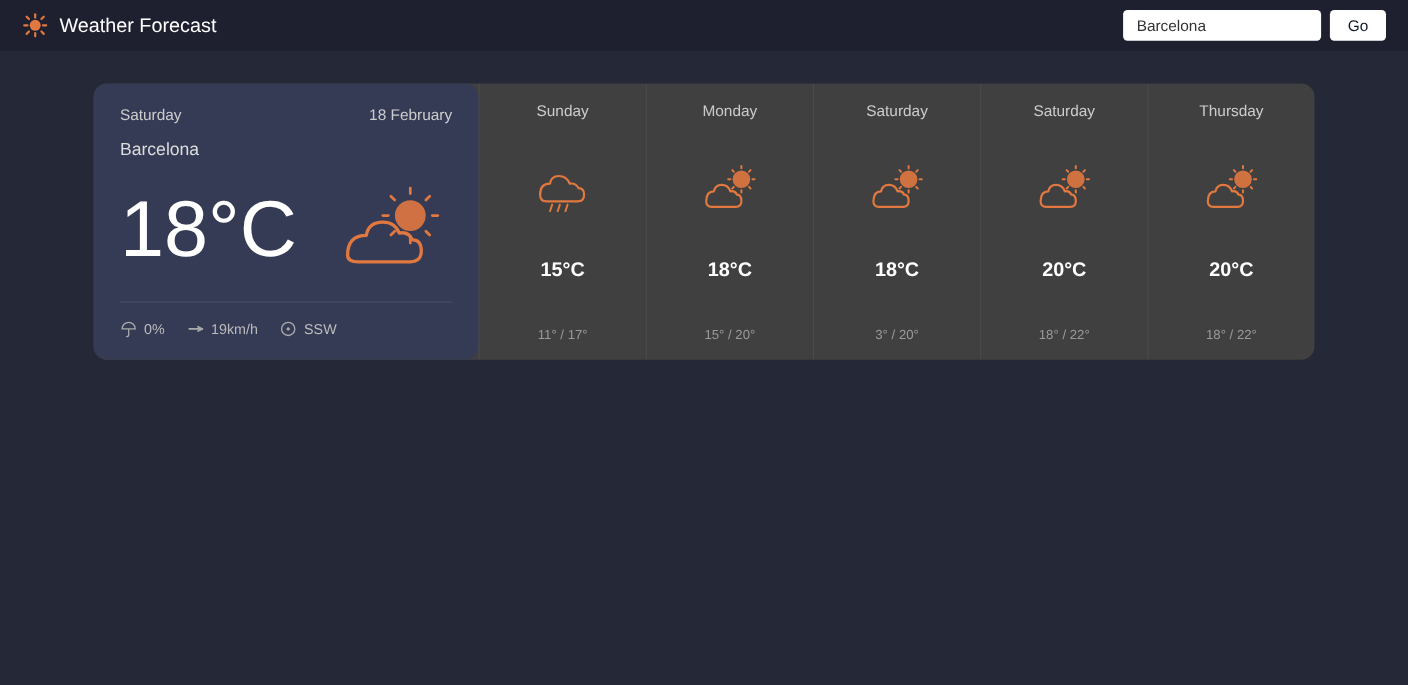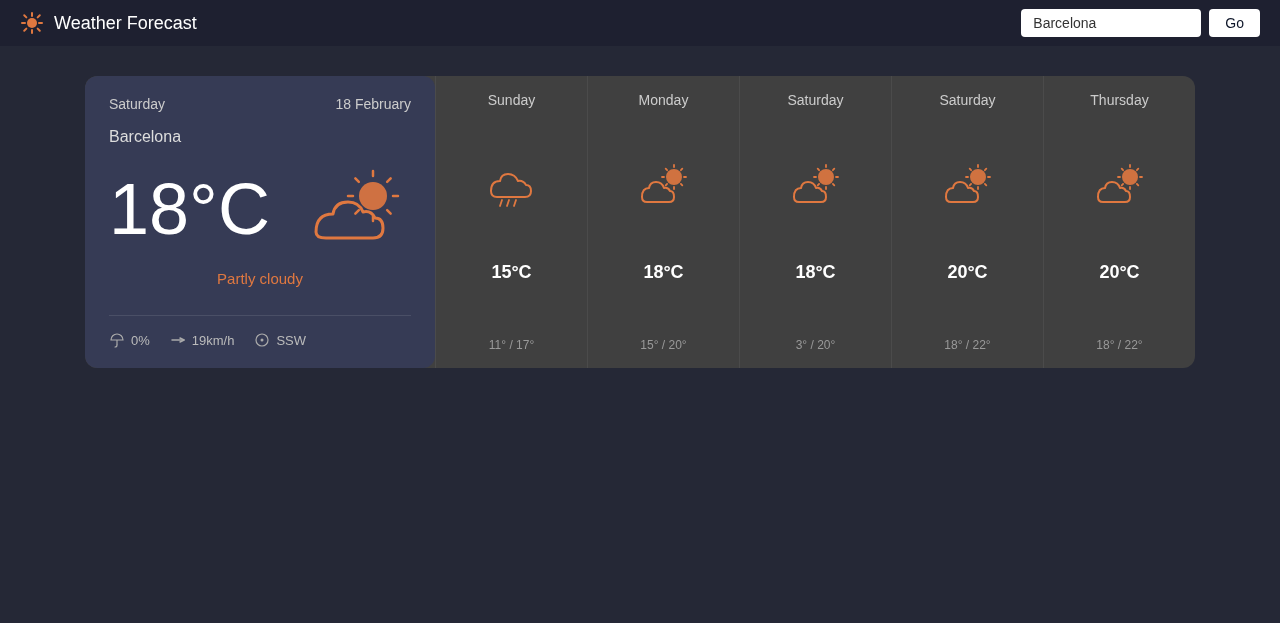--- a/index.html
+++ b/index.html
@@ -211,21 +211,20 @@
           <line x1="52" y1="32" x2="47" y2="32" stroke="#e07840" stroke-width="2.5" stroke-linecap="round"></line>
           <line x1="92" y1="32" x2="97" y2="32" stroke="#e07840" stroke-width="2.5" stroke-linecap="round"></line>
           <line x1="57.86" y1="17.86" x2="54.34" y2="14.34" stroke="#e07840" stroke-width="2.5" stroke-linecap="round"></line>
           <line x1="86.14" y1="46.14" x2="89.66" y2="49.66" stroke="#e07840" stroke-width="2.5" stroke-linecap="round"></line>
           <line x1="86.14" y1="17.86" x2="89.66" y2="14.34" stroke="#e07840" stroke-width="2.5" stroke-linecap="round"></line>
           <line x1="57.86" y1="46.14" x2="54.34" y2="49.66" stroke="#e07840" stroke-width="2.5" stroke-linecap="round"></line>
 
           <path d="M 15 68 Q 15 50 32 50 Q 34 38 47 38 Q 58 38 62 48 Q 70 46 74 54 Q 82 54 82 64 Q 82 74 72 74 L 25 74 Q 15 74 15 68 Z" fill="none" stroke="#e07840" stroke-width="3" stroke-linejoin="round"></path>
         </svg>
       </div>
-      <div class="today-condition">Partly cloudy</div>
       <div class="today-details">
         <div class="detail-item">
 
           <svg width="16" height="16" viewBox="0 0 16 16" fill="none">
             <path d="M8 2 Q8 2 8 2 A6 6 0 0 1 14 8 H2 A6 6 0 0 1 8 2 Z" stroke="#aaa" stroke-width="1.2" fill="none"></path>
             <line x1="8" y1="8" x2="8" y2="13" stroke="#aaa" stroke-width="1.2"></line>
             <path d="M8 13 Q8 15 6 15" stroke="#aaa" stroke-width="1.2" fill="none" stroke-linecap="round"></path>
           </svg>
           <span>0%</span>
         </div>

